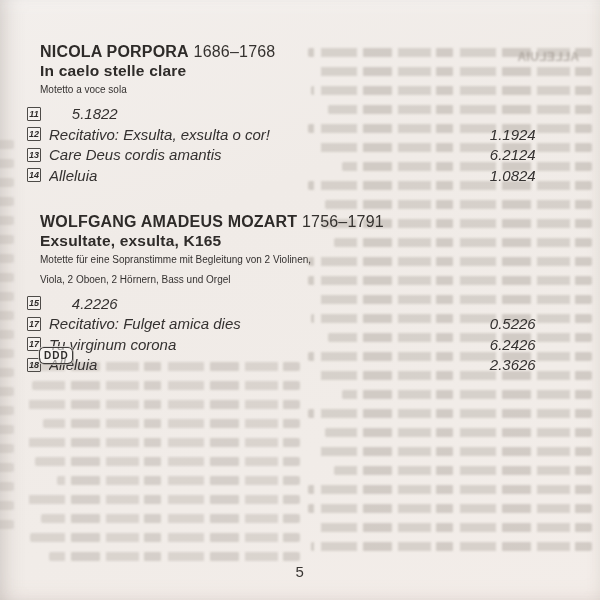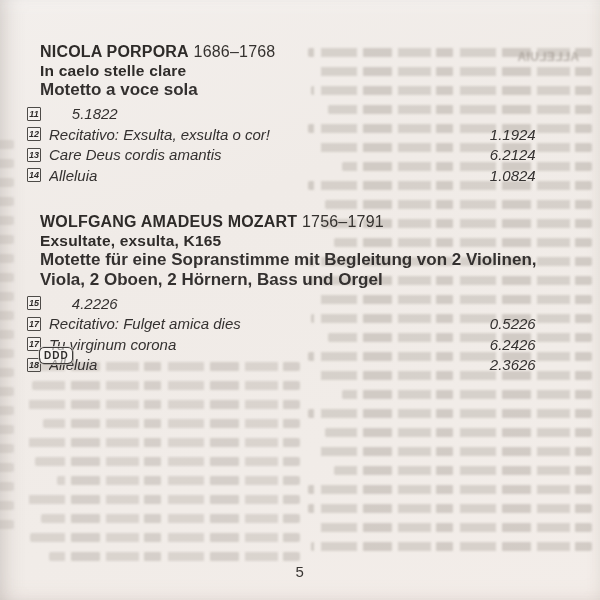--- a/index.html
+++ b/index.html
@@ -41,21 +41,21 @@
 
   
   .content{position:absolute;left:0;top:0;width:600px;height:600px;}
   .section{position:absolute;left:40px;width:526px;}
   .sec1{top:42px;}
   .sec2{top:188px;margin-top:24px;}
   .composer-line{font-size:16px;line-height:19px;letter-spacing:.2px;white-space:nowrap;}
   .composer{font-weight:bold;}
   .dates{font-weight:normal;color:#35322f;}
   .work-title{font-weight:bold;font-size:15.5px;line-height:19px;letter-spacing:.2px;}
-  .work-desc{font-size:17px;line-height:19.5px;color:#343130;font-weight:bold;}
+  .work-desc{font-size:10px;line-height:19.5px;color:#343130;}
 
   .tracklist{margin:4px 0 0 -13px;width:538px;}
   .track-row{display:flex;align-items:center;height:20.5px;font-size:15px;color:#343130;font-style:italic;}
   .track-num{
     flex:0 0 auto;width:12px;height:12px;margin-right:8px;
     border:1px solid #4e4b48;border-radius:1px;
     font-size:9px;font-weight:bold;line-height:12px;text-align:center;
     color:#2e2b29;background:rgba(255,255,255,.25);
   }
   .track-title{flex:1 1 auto;white-space:nowrap;overflow:hidden;}

